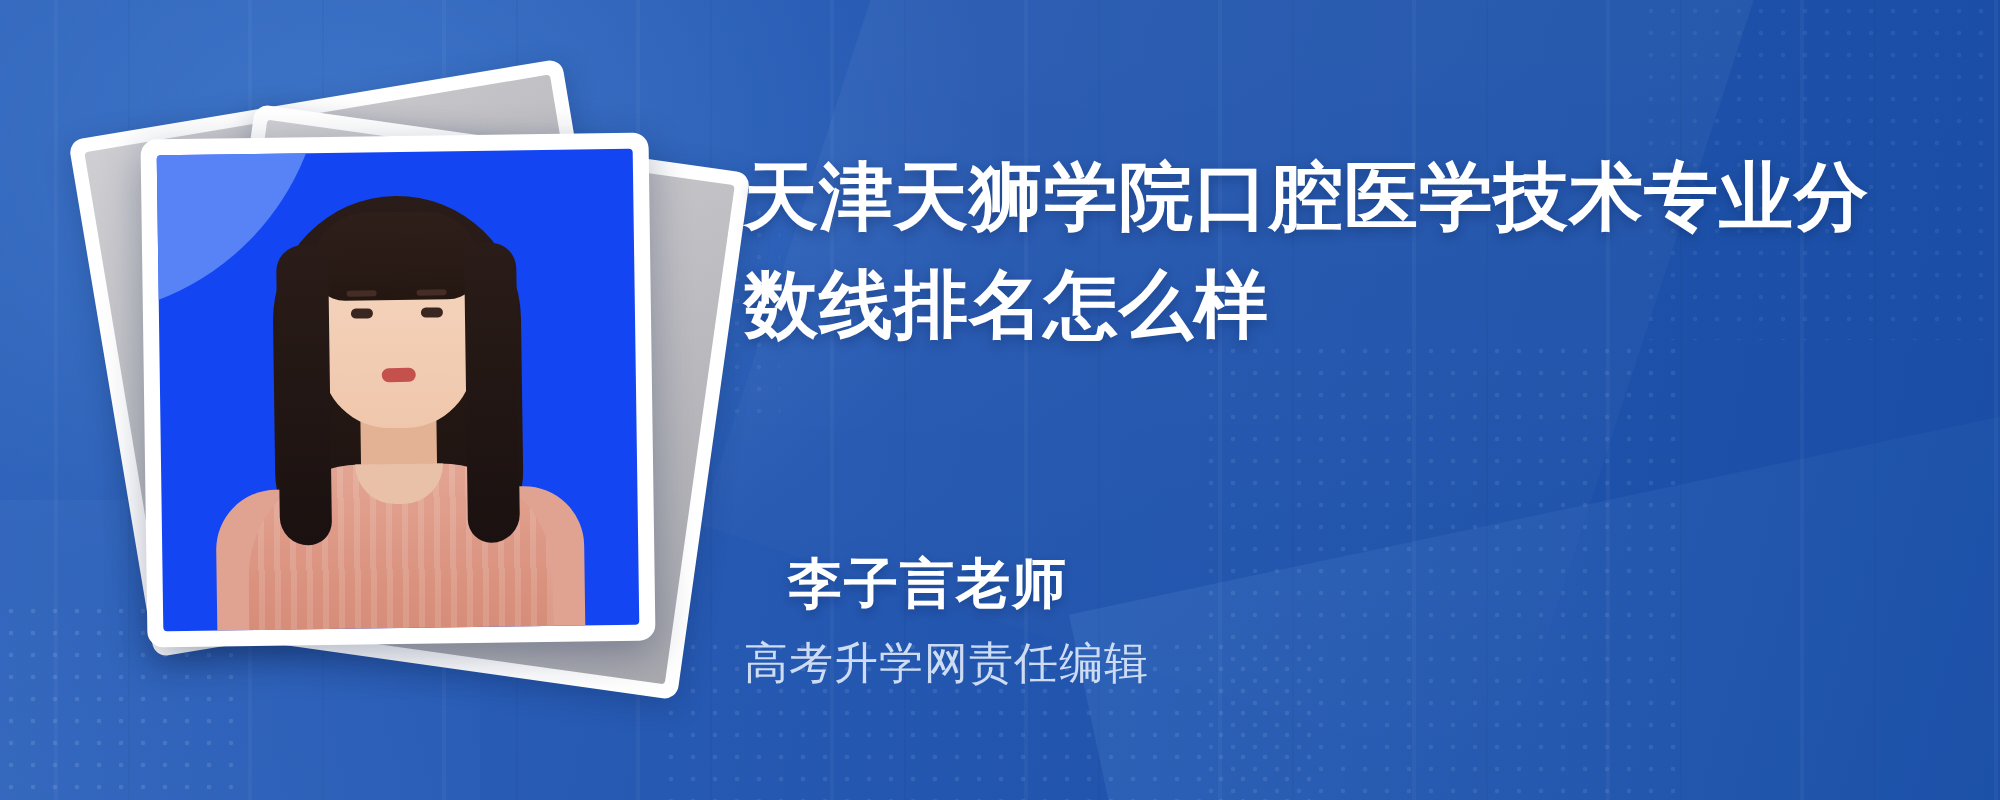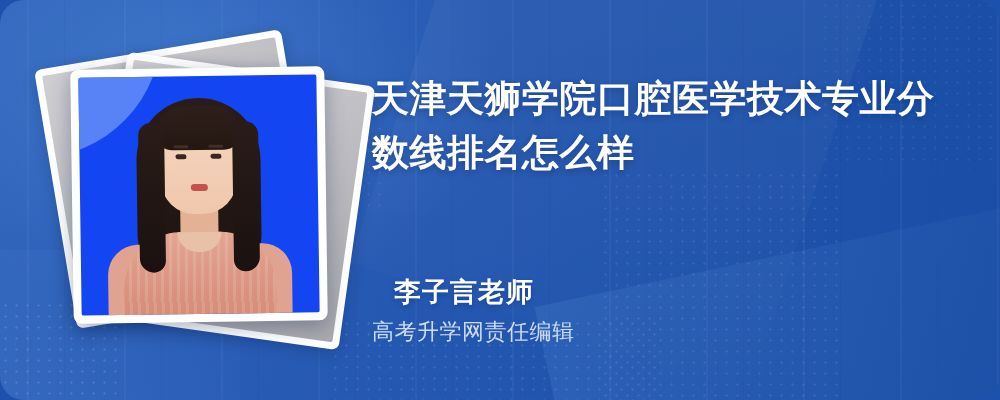--- a/index.html
+++ b/index.html
@@ -7,21 +7,20 @@
     width:1000px;height:400px;overflow:hidden;
     font-family:"Liberation Sans","DejaVu Sans",sans-serif;
     background:#1c52ad;
   }
 
   .banner{
     position:relative;width:1000px;height:400px;overflow:hidden;
     background:
       radial-gradient(ellipse 520px 380px at 18% 18%, rgba(90,150,225,0.40) 0%, rgba(90,150,225,0.0) 62%),
       linear-gradient(100deg, #2f63ba 0%, #2a5db6 22%, #2457b0 46%, #1f53ab 70%, #1a4ea6 100%);
-    border-radius: 24px;
   }
 
   
   .streaks{
     position:absolute;inset:0;
     background-image:repeating-linear-gradient(
        90deg,
        rgba(255,255,255,0.000) 0px,
        rgba(255,255,255,0.000) 27px,
        rgba(255,255,255,0.035) 27px,

